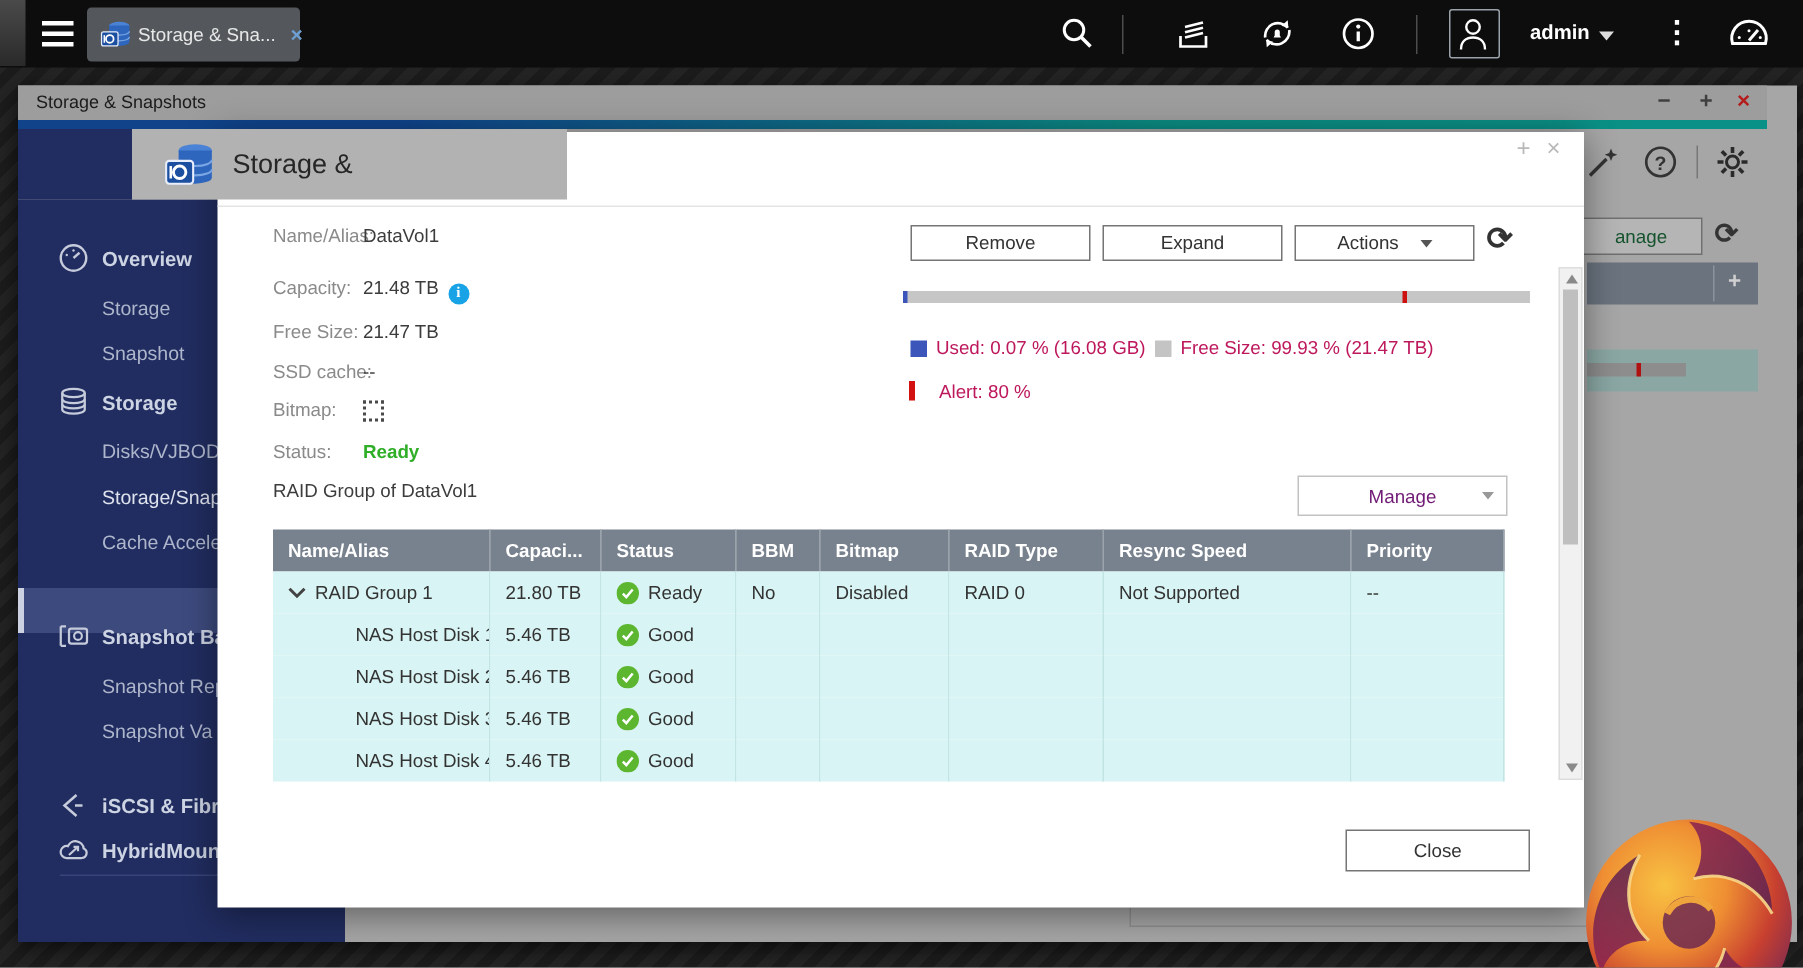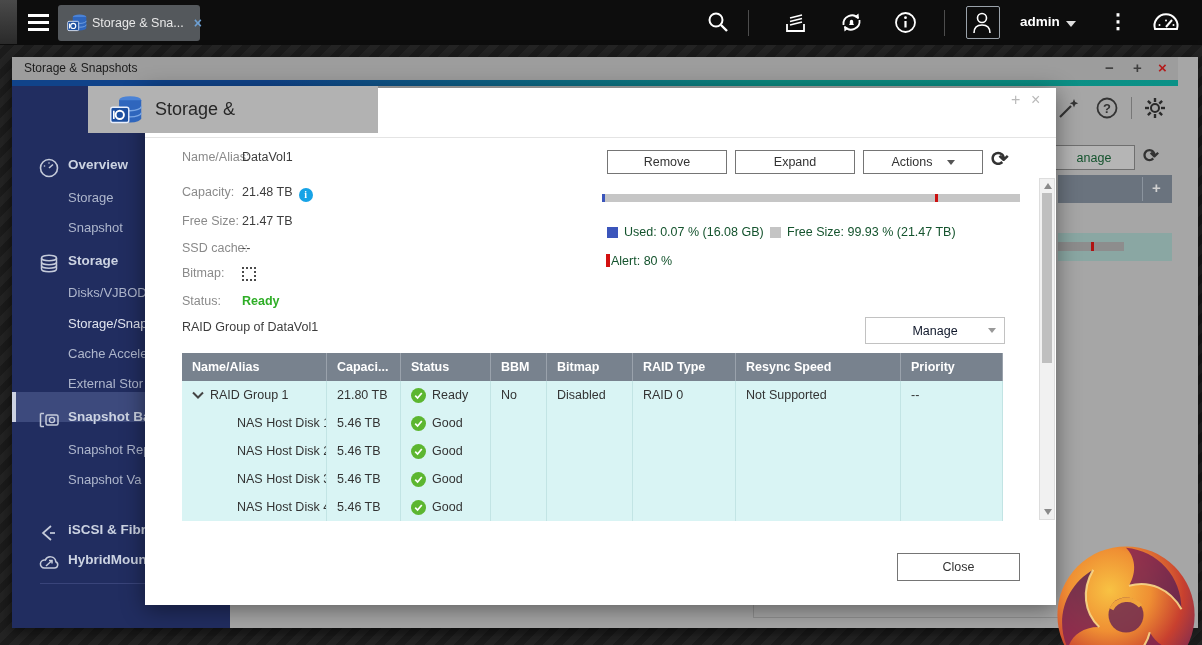--- a/index.html
+++ b/index.html
@@ -26,21 +26,21 @@
   
   #win{left:12px;top:57px;width:1186px;height:571px;background:#a6a6a6;box-shadow:0 4px 14px rgba(0,0,0,.6)}
   #titlebar{left:0;top:0;width:1166px;height:23px;background:#9d9d9d}
   #titlebar .t{position:absolute;left:12px;top:4px;font-size:12px;color:#1b1b1b}
   .winctl{top:2px;font-size:15px;font-weight:bold;color:#3f3f3f;cursor:pointer;line-height:18px}
   #win-close{color:#b41c1c}
   #grad{left:0;top:23px;width:1166px;height:6px;
         background:linear-gradient(90deg,#10438a 0%,#10438a 22%,#0b8a80 65%,#0a9187 100%)}
   #sidebar{left:0;top:76px;width:218px;height:495px;background:#212d60}
   #nav-chip-spacer{left:0;top:29px;width:76px;height:47px;background:#212d60}
-  .sb-item{left:0;width:218px;height:30px;display:flex;align-items:flex-start;color:#aeb6cc;font-size:13px;cursor:pointer}
+  .sb-item{left:0;width:218px;height:30px;display:flex;align-items:center;color:#aeb6cc;font-size:13px;cursor:pointer}
   .sb-item.section{color:#ccd3e2;font-weight:bold;font-size:13.5px}
   .sb-item .lbl{margin-left:56px;white-space:nowrap}
   .sb-item .sicon{position:absolute;left:26px;width:22px;height:22px}
   .sb-sel{left:0;top:259px;width:218px;height:30px;background:#3d4a7d;border-left:4px solid #ccd2e2;box-sizing:border-box}
   .sb-divider{left:28px;top:450px;width:190px;height:1px;background:#39447a}
 
   
   #hdr-icons{left:1044px;top:38px;width:122px;height:26px;color:#333}
   #bg-manage{left:1041px;top:88px;width:80px;height:23px;background:#b5b5b5;border:1px solid #6f6f6f;
              font-size:12.5px;color:#14532d;display:flex;align-items:center;justify-content:center}
@@ -66,23 +66,23 @@
   #bitmap-ic{position:absolute;left:60px;top:1px;width:10px;height:10px;border:2px dotted #4a4a4a}
   #raid-title{left:37px;top:232px;font-size:12.5px;color:#3c3c3c}
   .btn{background:#fff;border:1px solid #757575;font-size:12.5px;color:#333;display:flex;
        align-items:center;justify-content:center;box-sizing:border-box;cursor:pointer}
   .caret{width:0;height:0;border-left:4px solid transparent;border-right:4px solid transparent;border-top:5px solid #555}
   #m-refresh{left:846px;top:59px;font-size:21px;color:#333;font-weight:bold;cursor:pointer}
   #usage-bar{left:457px;top:106px;width:418px;height:8px;background:#c6c6c6}
   #usage-used{left:457px;top:106px;width:3px;height:8px;background:#3b55bb}
   #usage-mark{left:790px;top:106px;width:3px;height:8px;background:#cc1111}
   .legend-sq{width:11px;height:11px;top:139px}
-  .legend-txt{top:137px;font-size:12.5px;color:#14532d;white-space:nowrap}
+  .legend-txt{top:137px;font-size:12.5px;color:#be185d;white-space:nowrap}
   #alert-sq{left:461px;top:166px;width:4px;height:13px;background:#d31111}
-  #manage-btn{left:720px;top:229px;width:138px;height:25px;border:1px solid #c2c2c2;color:#0f172a;
+  #manage-btn{left:720px;top:229px;width:138px;height:25px;border:1px solid #c2c2c2;color:#701a75;
               font-size:12.5px;display:flex;align-items:center;justify-content:center;cursor:pointer;background:#fff}
   #manage-btn .caret{position:absolute;left:122px;border-top-color:#999}
 
   
   #tbl{left:37px;top:265px;width:821px}
   .trow{display:grid;grid-template-columns:145px 74px 90px 56px 86px 103px 165px 102px}
   .th{background:#78828e;color:#fff;font-weight:bold;font-size:12.5px;height:28px;line-height:28px;
       padding-left:10px;box-sizing:border-box;border-right:1px solid #9aa2ac;white-space:nowrap;overflow:hidden}
   .td{background:#d9f4f4;font-size:12.5px;color:#333;height:28px;line-height:28px;padding-left:10px;
       box-sizing:border-box;border-right:1px solid #c2e4e4;white-space:nowrap;overflow:hidden;display:flex;align-items:center;gap:6px}
@@ -197,23 +197,20 @@
         <span class="lbl">Storage</span>
       </div>
       <div class="abs sb-item" style="top:152px">
           <span class="lbl">Disks/VJBOD</span>
         </div>
       <div class="abs sb-item" style="top:213px">
           <span class="lbl">Cache Accele</span>
         </div>
       <div class="abs sb-item" style="top:183px;color:#dfe3ee">
           <span class="lbl">Storage/Snap</span>
-        </div>
-      <div class="abs sb-item" style="top:243px">
-          <span class="lbl">External Stor</span>
         </div>
       <div class="abs sb-item section" style="top:276px">
         <svg class="sicon" viewBox="0 0 22 22">
           <path d="M2.5 4.5 v13 M6 4.5 H2.5 M6 17.5 H2.5" stroke="#c5cbda" stroke-width="1.5" fill="none"></path>
           <rect x="8" y="6" width="12" height="10" rx="1.5" fill="none" stroke="#c5cbda" stroke-width="1.5"></rect>
           <circle cx="14" cy="11" r="2.6" fill="none" stroke="#c5cbda" stroke-width="1.4"></circle>
         </svg>
         <span class="lbl">Snapshot Bac</span>
       </div>
       <div class="abs sb-item" style="top:309px">
@@ -316,21 +313,21 @@
       <span id="m-refresh" class="abs">⟳</span>
 
       <div id="usage-bar" class="abs"></div>
       <div id="usage-used" class="abs"></div>
       <div id="usage-mark" class="abs"></div>
       <div class="abs legend-sq" style="left:462px;background:#3b55bb"></div>
       <span class="abs legend-txt" style="left:479px">Used: 0.07 % (16.08 GB)</span>
       <div class="abs legend-sq" style="left:625px;background:#c4c4c4"></div>
       <span class="abs legend-txt" style="left:642px">Free Size: 99.93 % (21.47 TB)</span>
       <div id="alert-sq" class="abs"></div>
-      <span class="abs legend-txt" style="left:466px;top:166px">Alert: 80 %</span>
+      <span class="abs legend-txt" style="left:481px;top:166px">Alert: 80 %</span>
 
       <div id="manage-btn" class="abs">
         <span>Manage</span>
         <span class="caret"></span>
       </div>
 
       <div id="tbl" class="abs">
         <div class="trow">
           <div class="th">Name/Alias</div>
           <div class="th">Capaci...</div>

